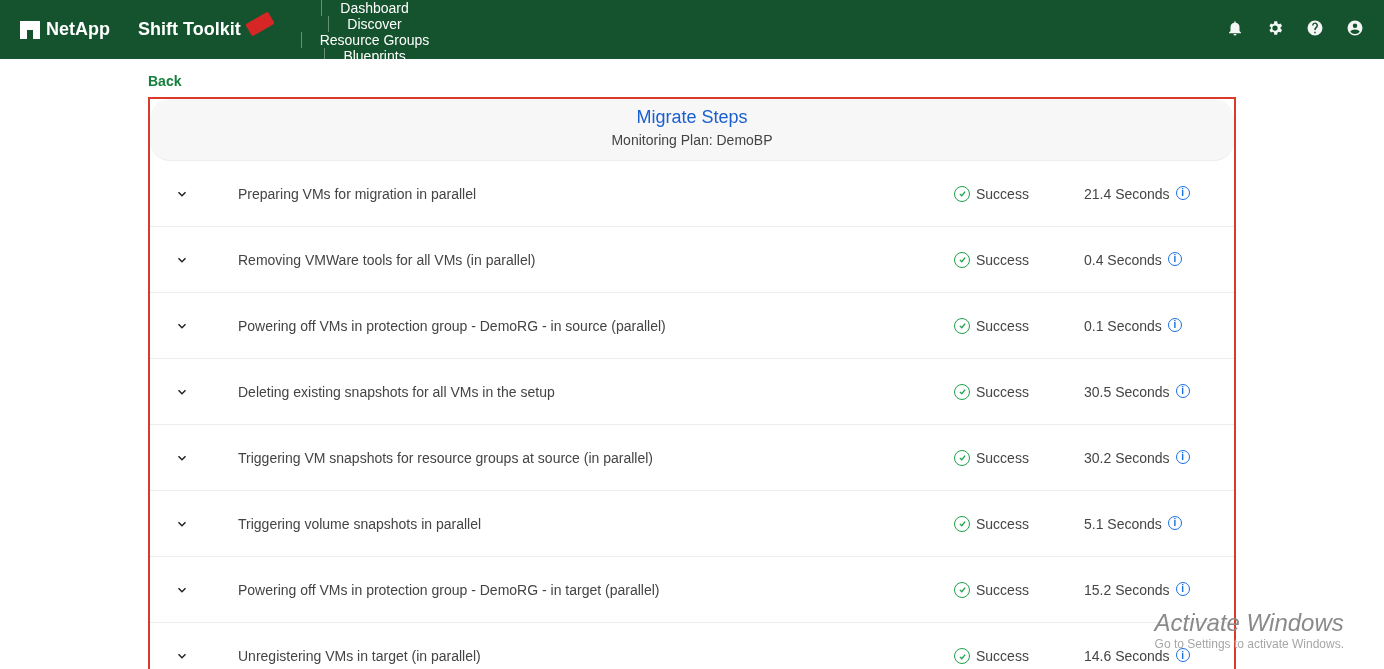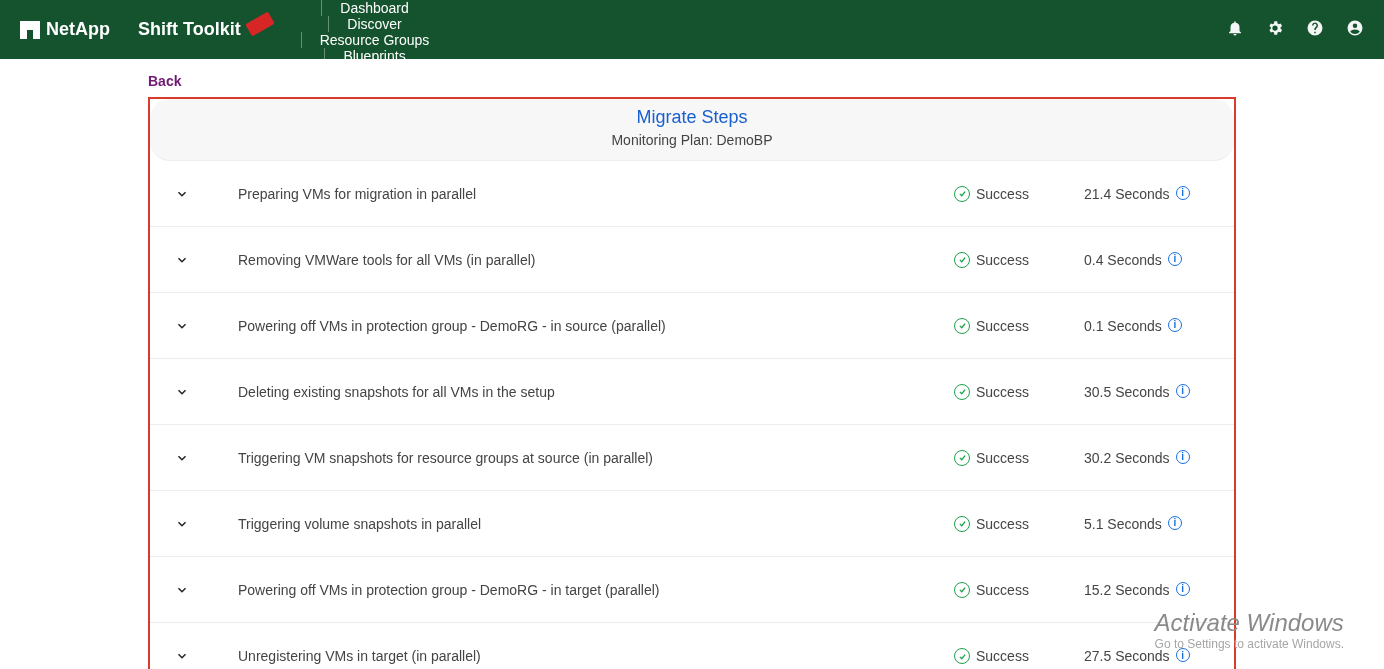--- a/index.html
+++ b/index.html
@@ -69,21 +69,21 @@
       display: flex;
       align-items: center;
       gap: 22px;
     }
     .topbar-icons .ticon { color: #fff; cursor: pointer; opacity: 0.95; }
     .content {
       padding: 0 0 0 0;
       position: relative;
     }
     .back-link {
-      color: #701a75;
+      color: #15803d;
       font-weight: 600;
       font-size: 14px;
       padding: 14px 0 8px 148px;
       cursor: pointer;
     }
     .panel-wrap {
       margin: 0 148px 0 148px;
       border: 2px solid #d83a2b;
       background: #fff;
     }
@@ -382,21 +382,21 @@
           <div class="step-label">Unregistering VMs in target (in parallel)</div>
           <div class="status-cell">
             <span class="check">
               <svg width="9" height="9" viewBox="0 0 24 24" fill="none" stroke="#1ca24a" stroke-width="3.5">
                 <polyline points="5 13 10 18 19 7"></polyline>
               </svg>
             </span>
             <span>Success</span>
           </div>
           <div class="time-cell">
-            <span>27.5 Seconds</span>
+            <span>14.6 Seconds</span>
             <span class="info">i</span>
           </div>
         </div>
       </div>
   </div>
 </div>
 
 <div class="watermark">
   <div class="wm-title">Activate Windows</div>
   <div class="wm-sub">Go to Settings to activate Windows.</div>

